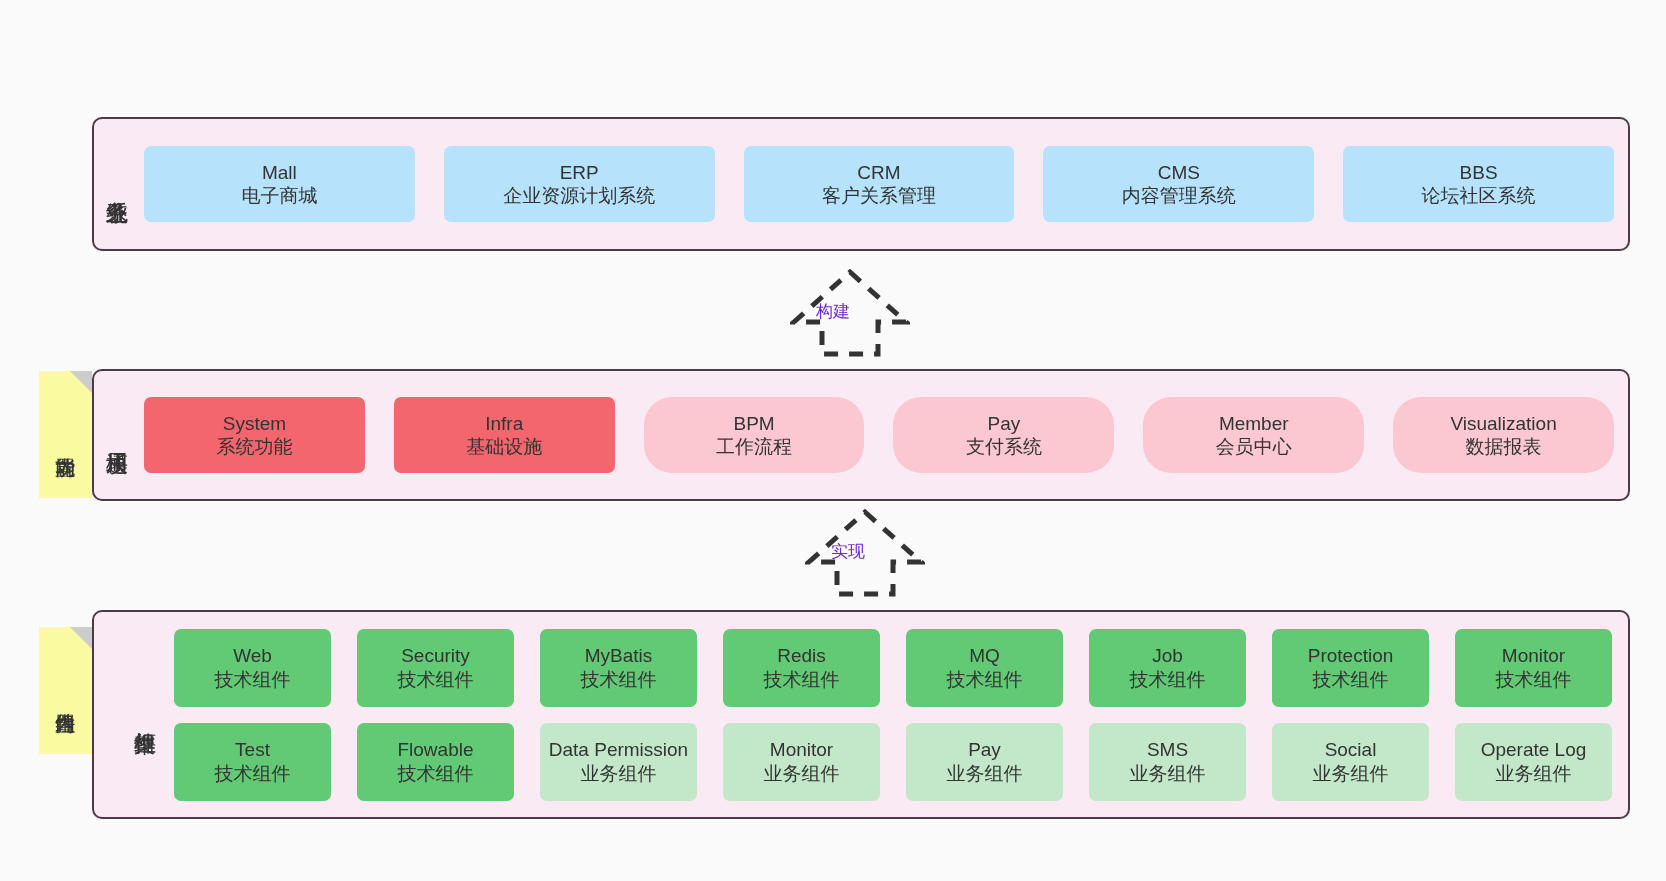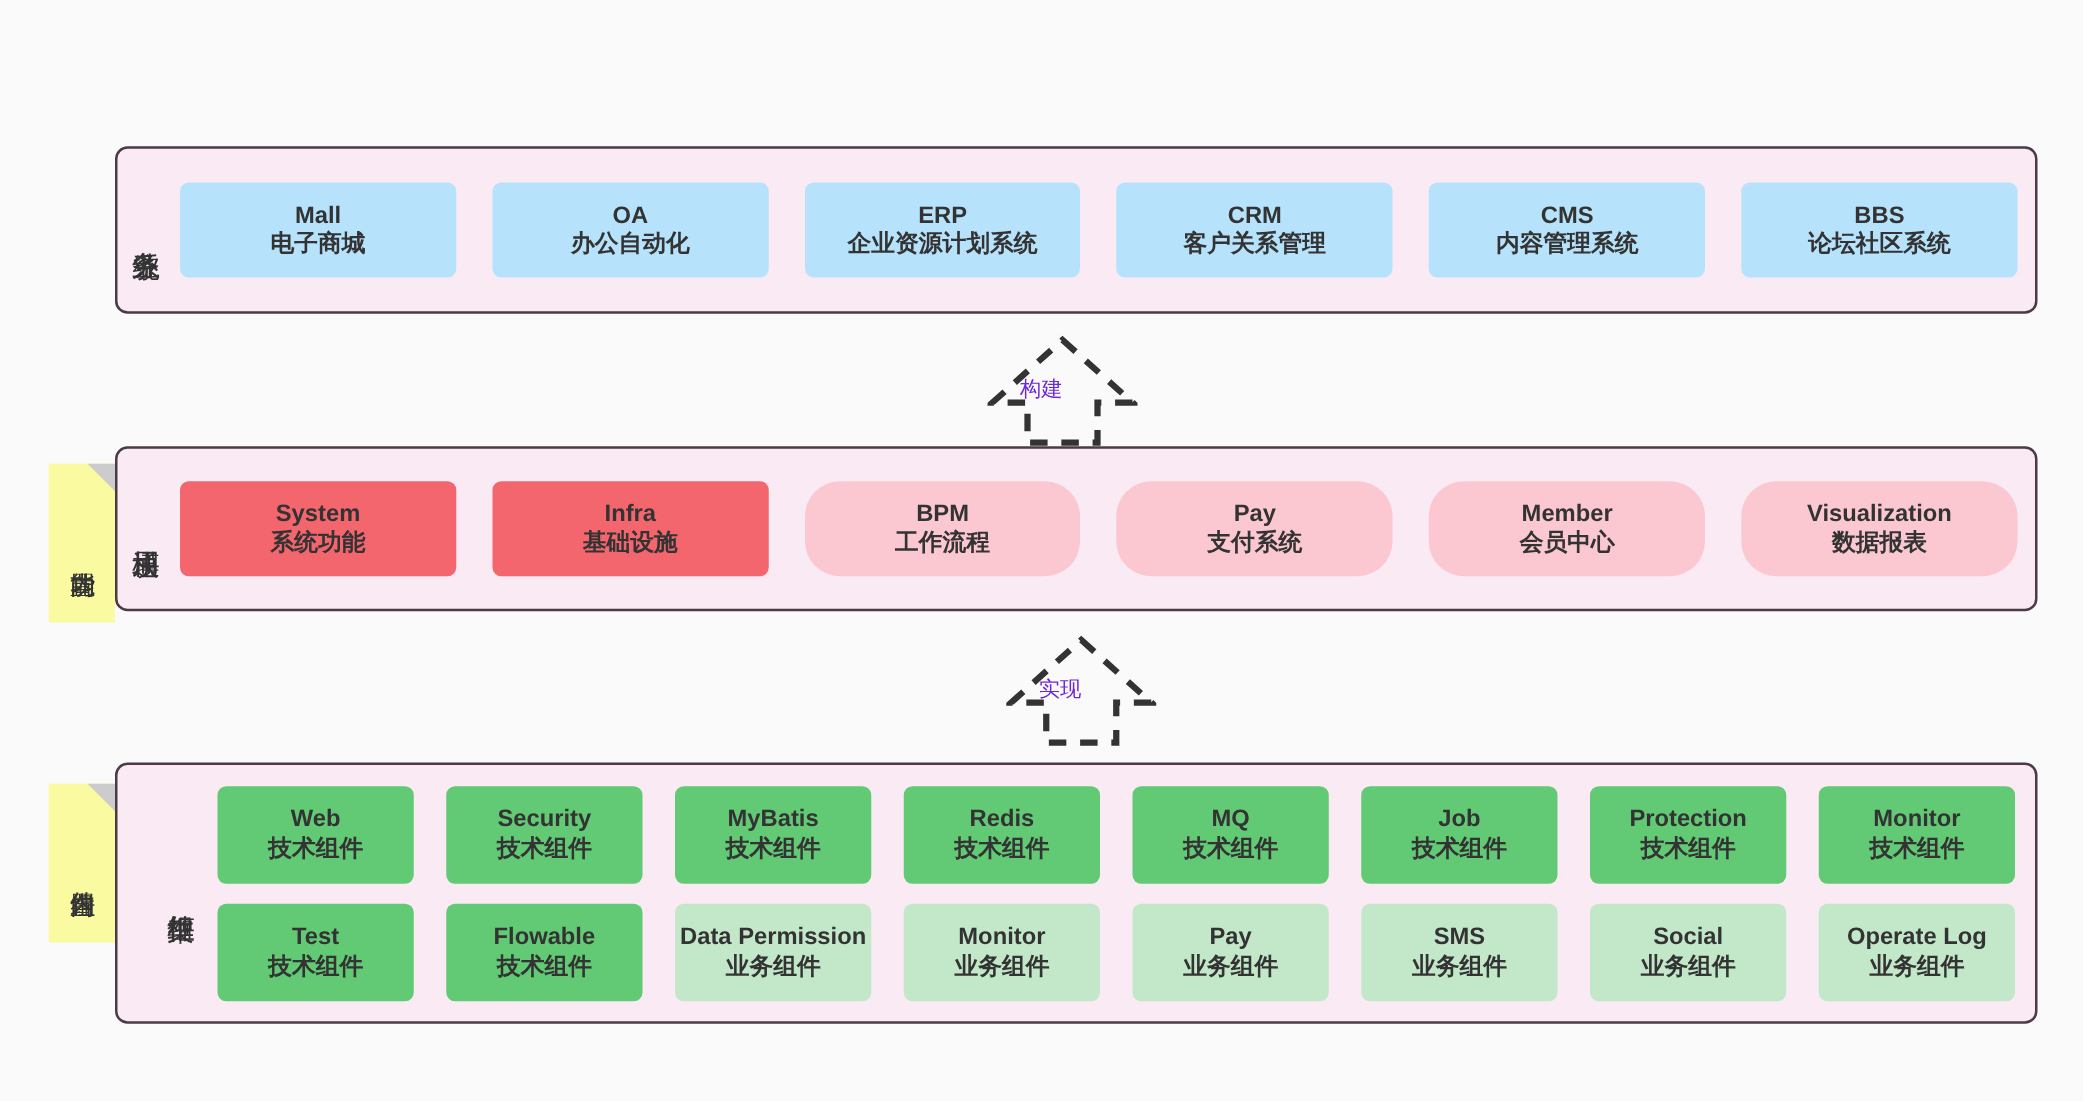--- a/index.html
+++ b/index.html
@@ -48,21 +48,20 @@
     white-space: nowrap;
     user-select: none;
   }
   .layer-body {
     flex: 1 1 auto;
     display: flex;
     flex-direction: column;
     justify-content: center;
     gap: 14px;
     padding: 0 14px 0 4px;
-    font-weight: bold;
   }
   .layer-row {
     display: flex;
     flex-direction: row;
     gap: 29px;
     justify-content: flex-start;
   }
 
   
   .card {
@@ -146,24 +145,20 @@
 
   <div class="layer" id="layer-business" style="left:92px; top:117px; width:1538px; height:134px;">
     <div class="layer-title">业务系统</div>
     <div class="layer-body">
       <div class="layer-row">
         <div class="card card-blue">
           <span class="en">Mall</span>
           <span class="cn">电子商城</span>
         </div>
         <div class="card card-blue">
-          <span class="en">OA</span>
-          <span class="cn">办公自动化</span>
-        </div>
-        <div class="card card-blue">
           <span class="en">ERP</span>
           <span class="cn">企业资源计划系统</span>
         </div>
         <div class="card card-blue">
           <span class="en">CRM</span>
           <span class="cn">客户关系管理</span>
         </div>
         <div class="card card-blue">
           <span class="en">CMS</span>
           <span class="cn">内容管理系统</span>
@@ -179,21 +174,21 @@
   <svg class="arrow" style="left:790px; top:268px; width:120px; height:90px;" viewBox="0 0 120 90" xmlns="http://www.w3.org/2000/svg">
     <path d="M 60 4 L 116 54 L 88 54 L 88 86 L 32 86 L 32 54 L 4 54 Z" fill="none" stroke="#333333" stroke-width="5" stroke-dasharray="14,11" stroke-linecap="butt" stroke-linejoin="miter"></path>
   </svg>
   <div class="arrow-label" style="left:816px; top:300px;">构建</div>
 
   <div class="note" style="left:39px; top:371px; width:53px; height:127px;">
     <span class="fold"></span>
     <span>内置功能</span>
   </div>
 
-  <div class="layer" id="layer-common" style="left:92px; top:357px; width:1538px; height:132px;">
+  <div class="layer" id="layer-common" style="left:92px; top:369px; width:1538px; height:132px;">
     <div class="layer-title">通用模块</div>
     <div class="layer-body">
       <div class="layer-row">
         <div class="card card-red">
           <span class="en">System</span>
           <span class="cn">系统功能</span>
         </div>
         <div class="card card-red">
           <span class="en">Infra</span>
           <span class="cn">基础设施</span>

